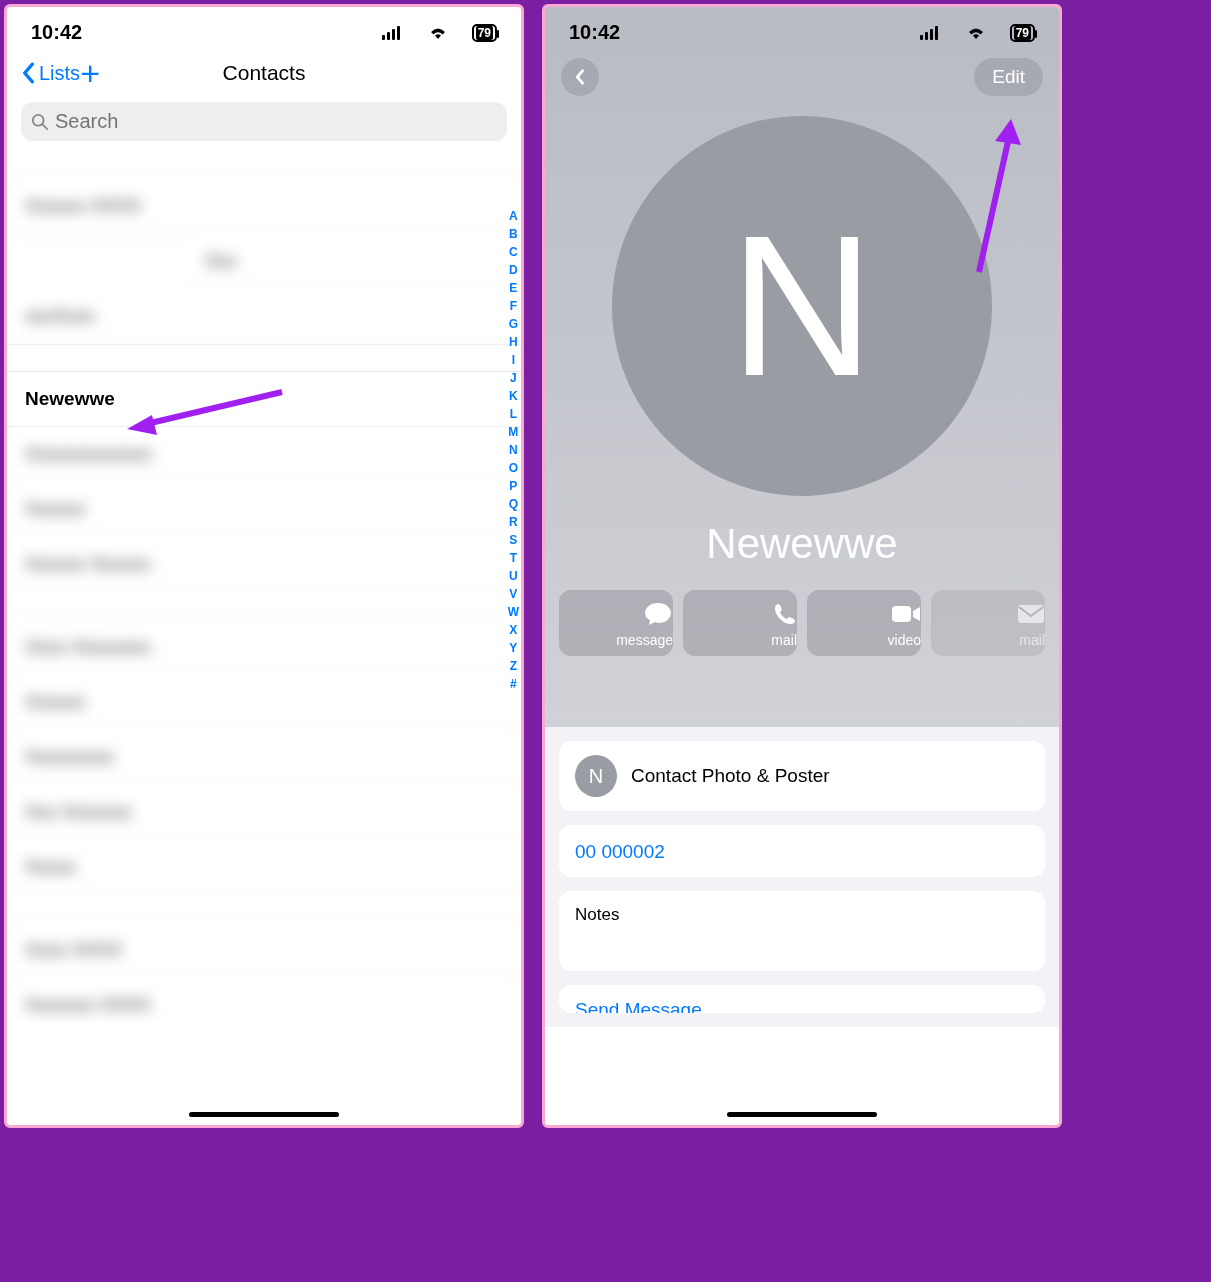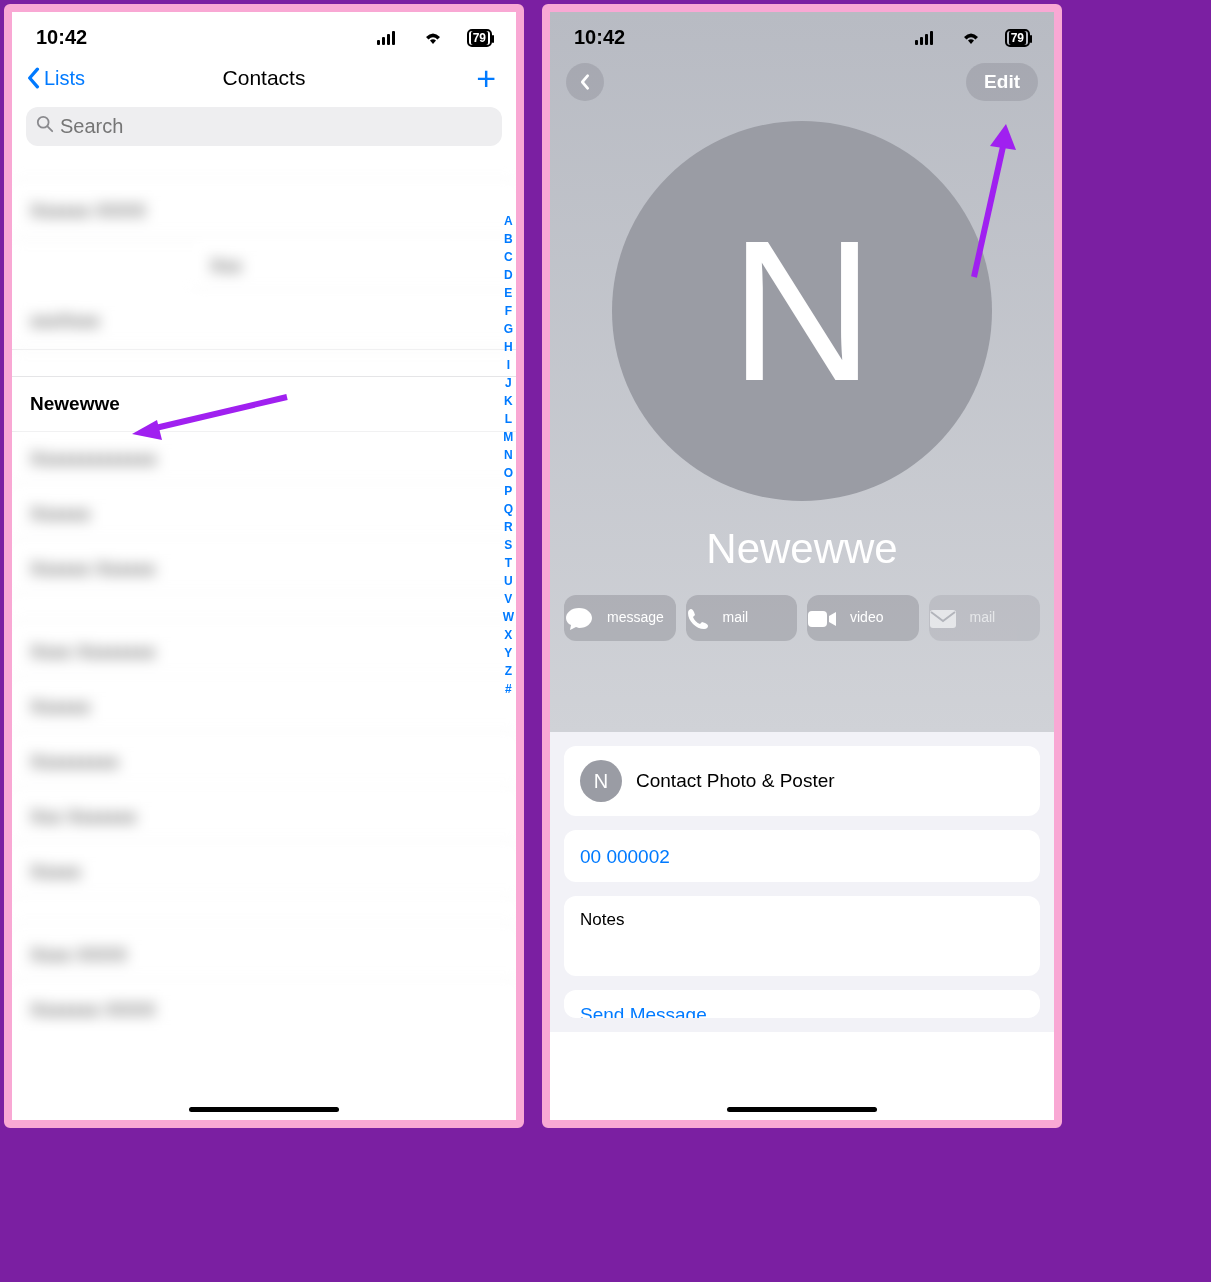--- a/index.html
+++ b/index.html
@@ -1,49 +1,49 @@
 <!DOCTYPE html>
 <html><head>
 <meta charset="utf-8">
 <style>
   * { box-sizing: border-box; margin: 0; padding: 0; font-family: -apple-system, BlinkMacSystemFont, "Segoe UI", Helvetica, Arial, sans-serif; }
   body { background: #7b1fa2; width: 1211px; height: 1282px; display: flex; gap: 0; }
-  .phone { width: 520px; height: 1124px; background: #fff; border: 8px solid #f9a8d4; border-radius: 6px; margin: 0; position: relative; overflow: hidden; flex: none; }
+  .phone { width: 520px; height: 1124px; background: #fff; border: 3px solid #f9a8d4; border-radius: 6px; margin: 0; position: relative; overflow: hidden; flex: none; }
   .phone.left { margin-left: 4px; margin-top: 4px; }
   .phone.right { margin-left: 18px; margin-top: 4px; }
   .status-bar { display: flex; justify-content: space-between; align-items: center; padding: 14px 24px 4px 24px; font-weight: 600; font-size: 20px; }
   .status-icons { display: flex; align-items: center; gap: 24px; }
-  .nav-row { display: flex; align-items: center; justify-content: space-between; padding: 8px 14px; }
+  .nav-row { display: flex; align-items: center; padding: 8px 14px; }
   .nav-back { display: flex; align-items: center; color: #007aff; font-size: 20px; }
   .nav-back svg { width: 14px; height: 22px; }
   .nav-title { font-size: 21px; font-weight: 400; color: #000; position: absolute; left: 50%; transform: translateX(-50%); }
   .nav-add { color: #007aff; font-size: 34px; font-weight: 300; line-height: 1; padding-right: 6px; }
   .search-row { padding: 4px 14px 10px 14px; }
-  .search-box { background: #eeeef0; border-radius: 12px; display: flex; padding: 8px 10px; }
+  .search-box { background: #eeeef0; border-radius: 12px; display: flex; align-items: center; padding: 8px 10px; }
   .search-box svg { width: 18px; height: 18px; color: #8a8a8e; }
   .search-input { border: none; background: transparent; font-size: 20px; color: #8a8a8e; margin-left: 6px; flex: 1; outline: none; }
   .list-area { position: relative; }
   .contact-row { border-bottom: 1px solid #e5e5e7; padding: 16px 18px; font-size: 19px; font-weight: 600; color: #000; background: #fff; }
   .contact-row.blur { filter: blur(7px); color: #333; font-weight: 500; }
   .section-brk { height: 28px; background: #fff; border-bottom: 1px solid #e5e5e7; }
   .section-brk.blur { filter: blur(7px); }
   .index-strip { position: absolute; right: 2px; top: 200px; display: flex; flex-direction: column; align-items: center; font-size: 12px; font-weight: 600; color: #007aff; line-height: 1.5; }
   .arrow { position: absolute; pointer-events: none; color: #a020f0; }
   .home-indicator { position: absolute; bottom: 8px; left: 50%; transform: translateX(-50%); width: 150px; height: 5px; background: #000; border-radius: 3px; }
   
   .hero { background: linear-gradient(#b8bbc3, #d0d2d7); padding-top: 0; position: relative; height: 720px; }
   .hero .status-bar { color: #000; }
-  .pill { background: rgba(120,120,128,0.28); color: #fff; border-radius: 20px; display: inline-flex; align-items: center; justify-content: center; font-size: 19px; font-weight: 700; }
+  .pill { background: rgba(120,120,128,0.28); color: #fff; border-radius: 20px; display: inline-flex; align-items: center; justify-content: center; font-size: 19px; font-weight: 400; }
   .hero-nav { display: flex; justify-content: space-between; padding: 10px 16px; }
   .pill.back { width: 38px; height: 38px; }
   .pill.edit { padding: 6px 18px; height: 38px; }
   .avatar-big { width: 380px; height: 380px; border-radius: 50%; background: #9a9ca4; margin: 10px auto 0 auto; display: flex; align-items: center; justify-content: center; color: #fff; font-size: 200px; font-weight: 500; }
   .contact-name { text-align: center; color: #fff; font-size: 42px; font-weight: 500; margin-top: 24px; }
   .action-row { display: flex; gap: 10px; padding: 22px 14px 14px 14px; }
-  .action-btn { flex: 1; background: rgba(120,120,128,0.35); border-radius: 12px; padding: 10px 0 8px 0; display: flex; flex-direction: row; align-items: flex-start; color: #fff; gap: 13px; }
+  .action-btn { flex: 1; background: rgba(120,120,128,0.35); border-radius: 12px; padding: 10px 0 8px 0; display: flex; flex-direction: column; align-items: flex-end; color: #fff; }
   .action-btn.disabled { opacity: 0.5; }
   .action-btn .ico { height: 28px; display: flex; align-items: center; justify-content: center; }
   .action-btn .lbl { font-size: 14px; margin-top: 4px; }
   .sheet { background: #f2f2f7; padding: 14px; }
   .card { background: #fff; border-radius: 12px; padding: 14px 16px; margin-bottom: 14px; }
   .card.row { display: flex; align-items: center; gap: 14px; }
   .mini-avatar { width: 42px; height: 42px; border-radius: 50%; background: #9a9ca4; color: #fff; display: flex; align-items: center; justify-content: center; font-size: 20px; font-weight: 500; }
   .card-title { font-size: 19px; }
   .field-label { font-size: 17px; color: #000; }
   .field-value { font-size: 19px; color: #007aff; margin-top: 2px; }

